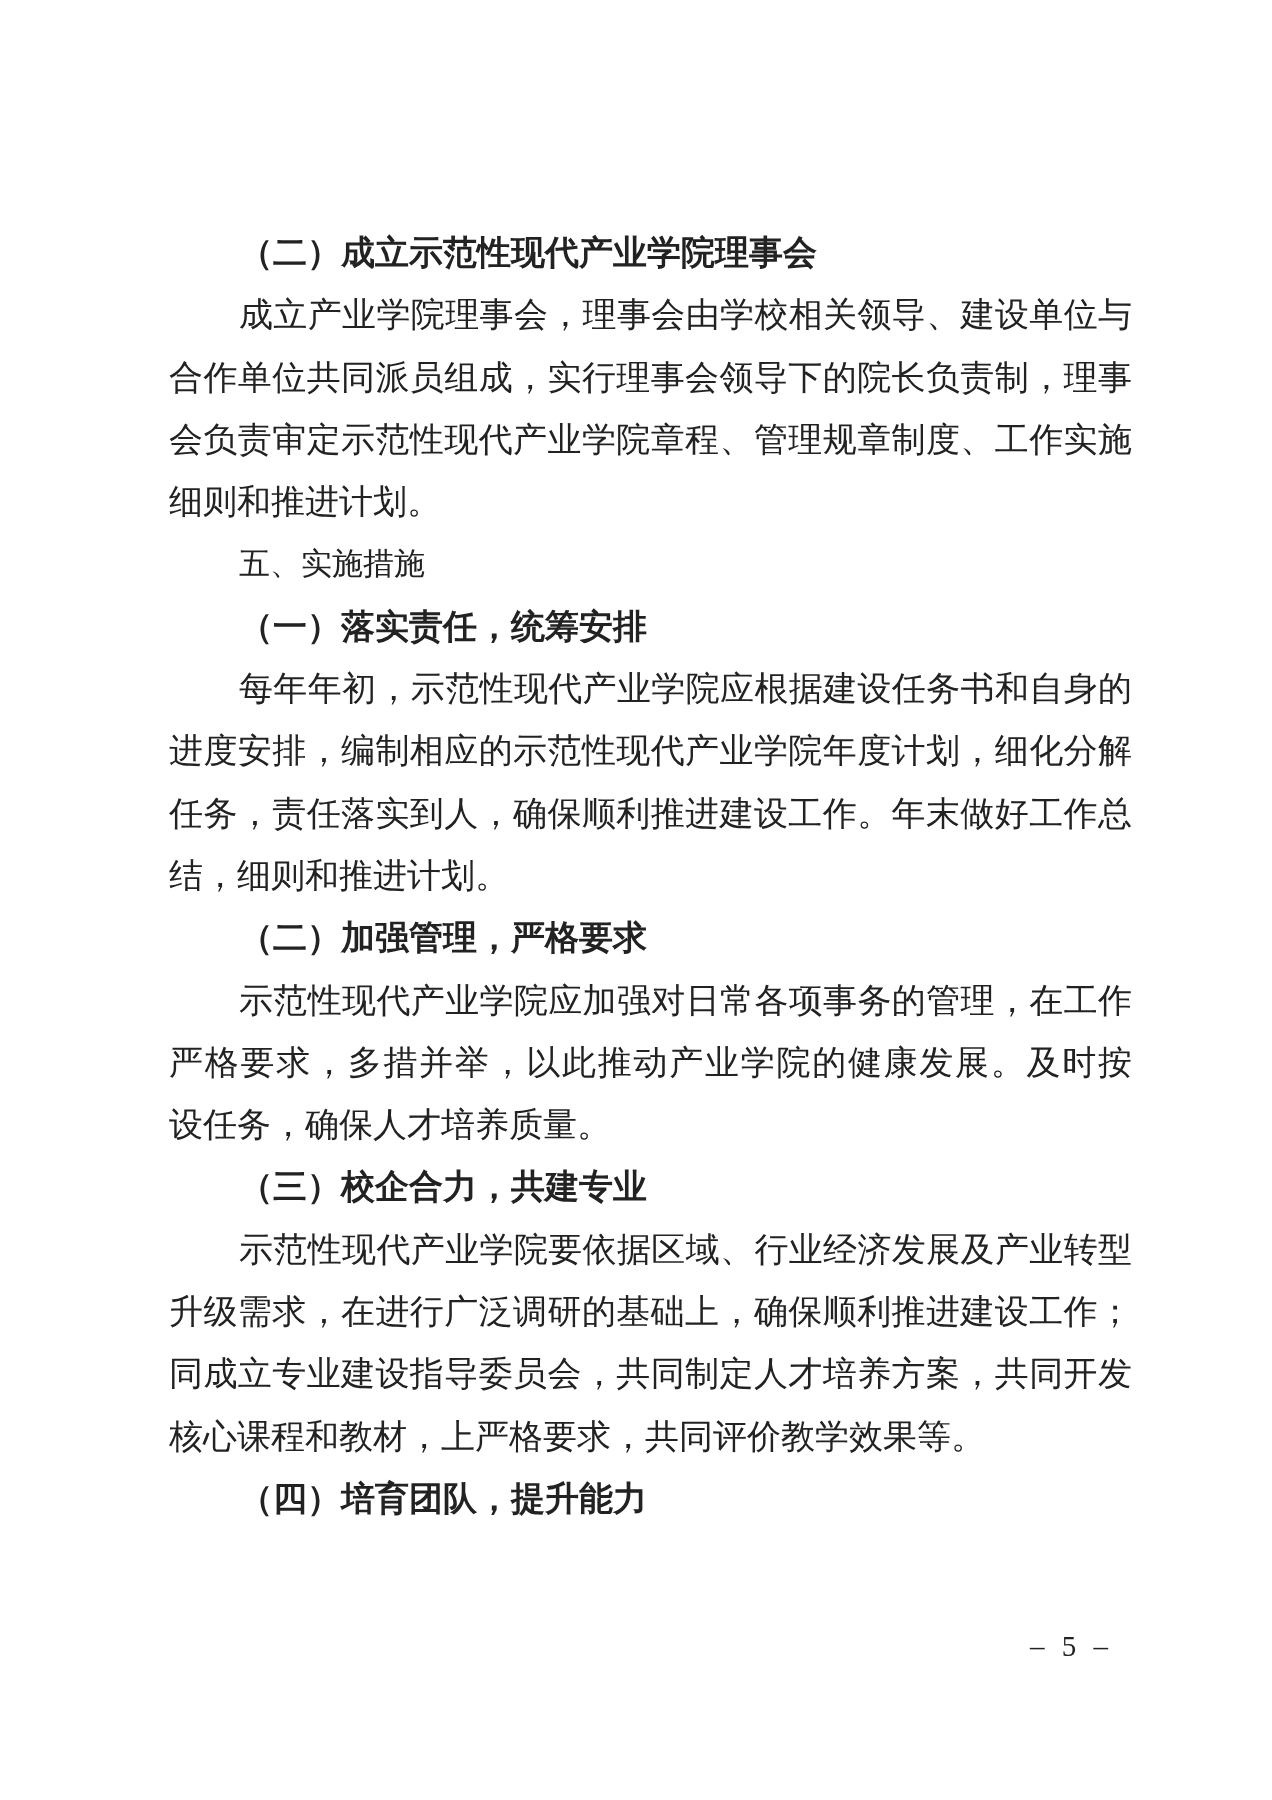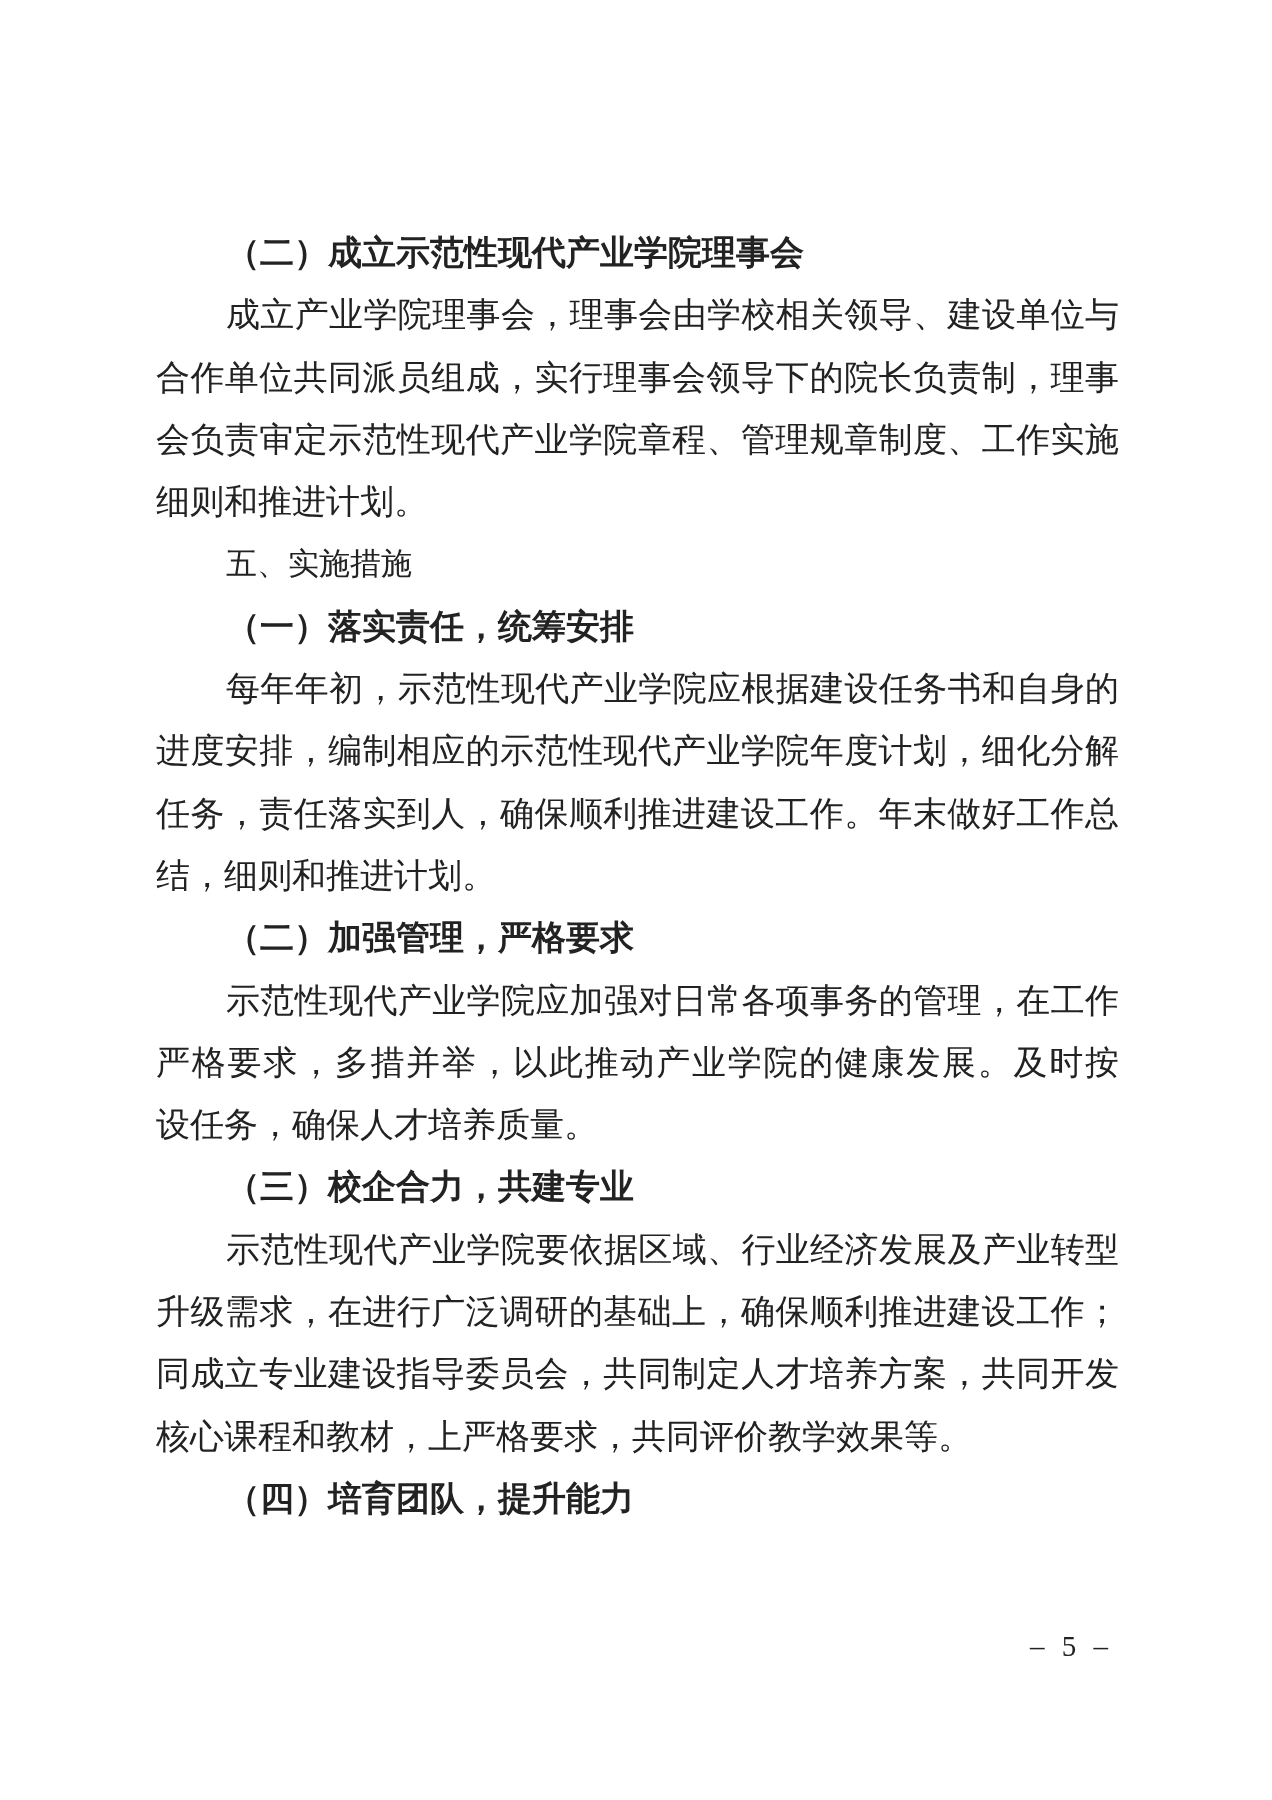--- a/index.html
+++ b/index.html
@@ -11,21 +11,21 @@
     position: relative;
     width: 1272px;
     height: 1800px;
     background: #ffffff;
     font-family: "Liberation Serif", "DejaVu Serif", serif;
     color: #222222;
     overflow: hidden;
   }
   .content {
     position: absolute;
-    left: 156px;
+    left: 169px;
     top: 222px;
     width: 963px;
   }
   .line {
     height: 62.3px;
     line-height: 62.3px;
     font-size: 34px;
     overflow: hidden;
     text-align: left;
   }

